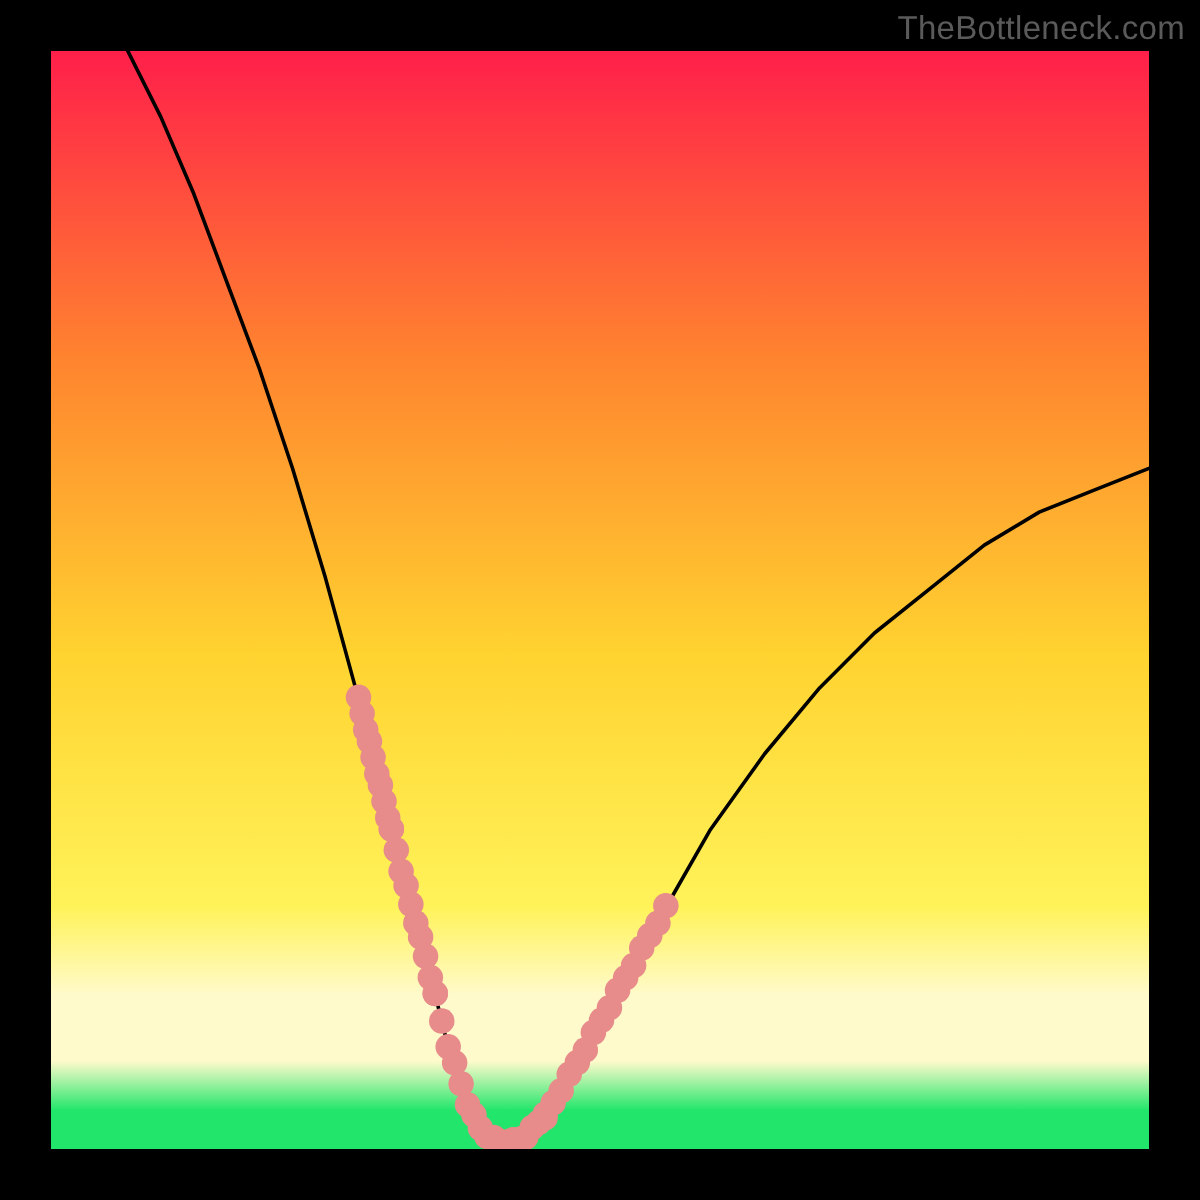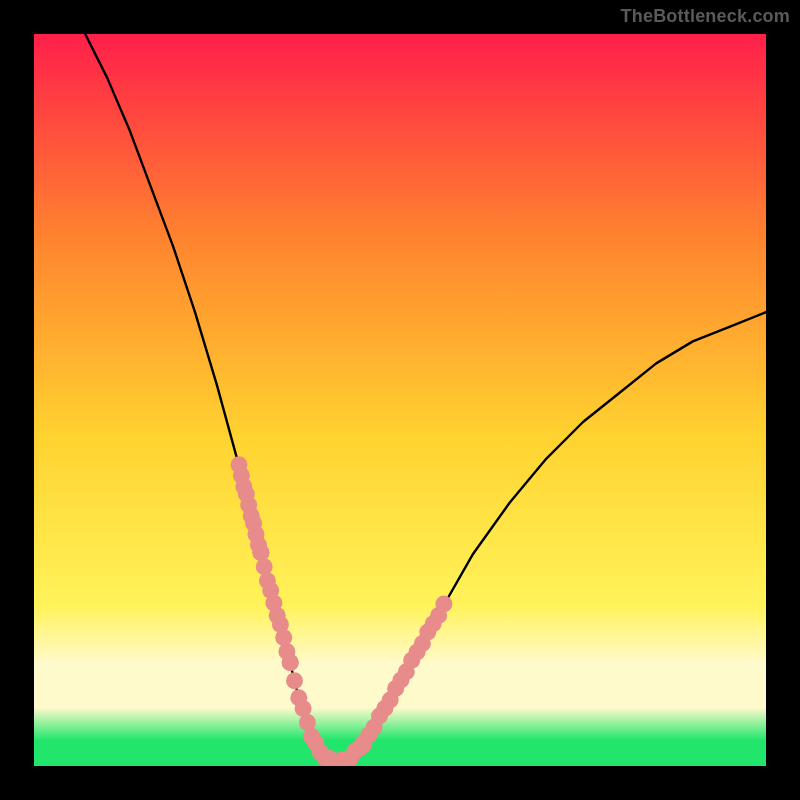--- a/index.html
+++ b/index.html
@@ -17,22 +17,22 @@
     top: 0;
     width: 800px;
     height: 800px;
     background: #000;
   }
   .watermark {
     position: absolute;
     top: 6px;
     right: 10px;
     color: #5a5a5a;
-    font-size: 18px;
-    font-weight: 700;
+    font-size: 22px;
+    font-weight: 400;
     letter-spacing: 0.2px;
     user-select: none;
   }
   .plot {
     position: absolute;
     left: 34px;
     top: 34px;
     width: 732px;
     height: 732px;
   }

